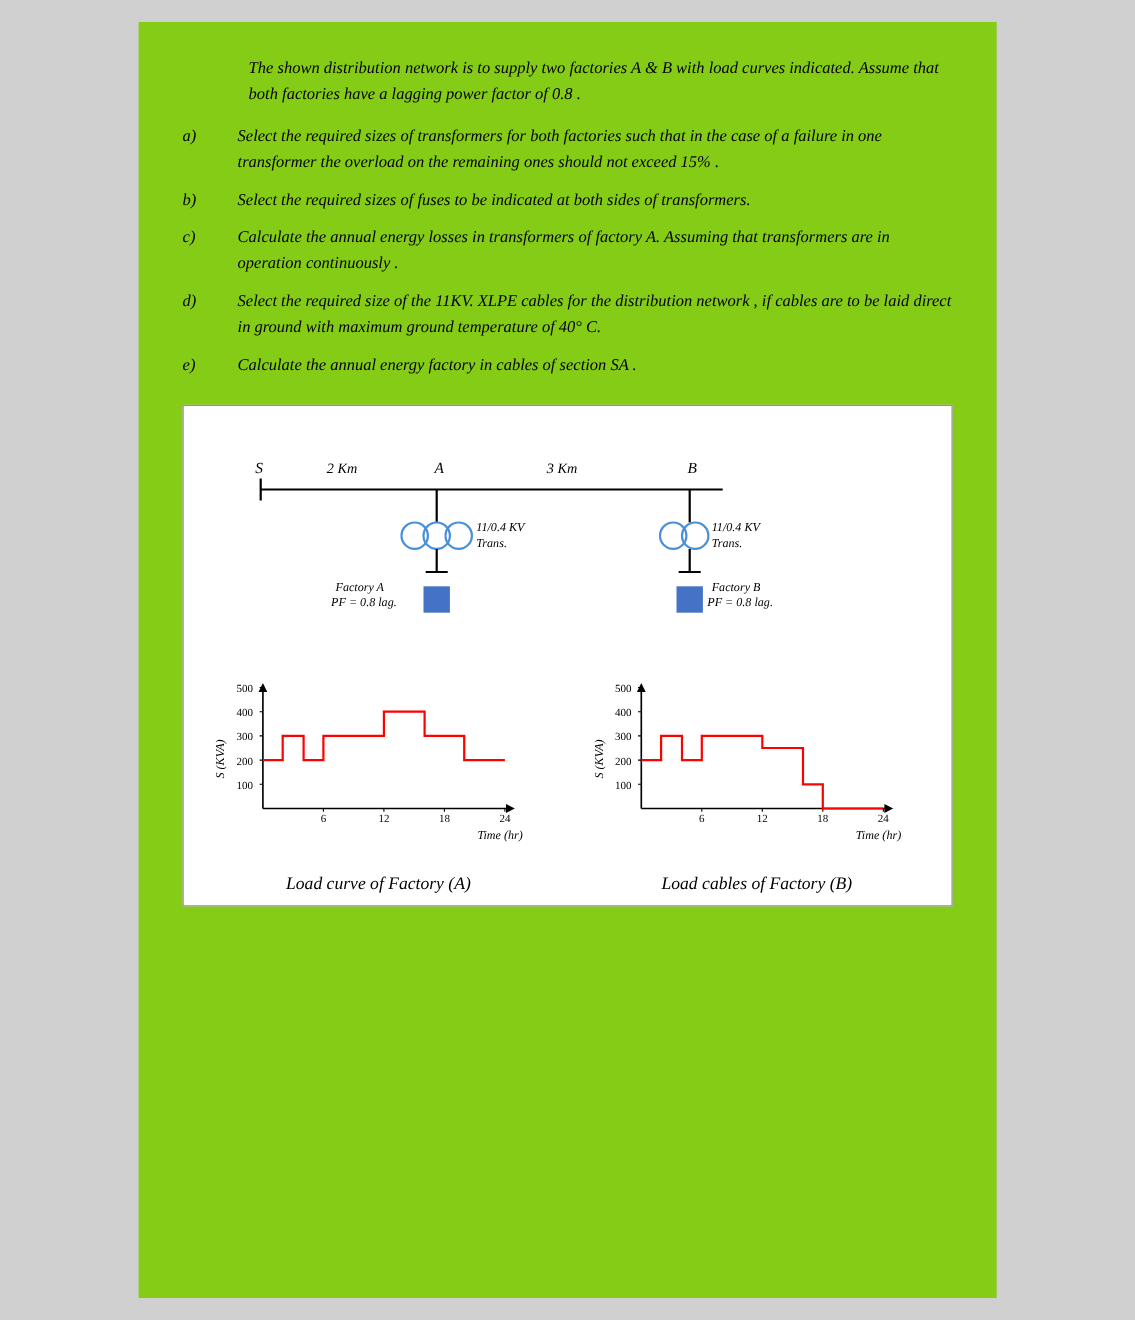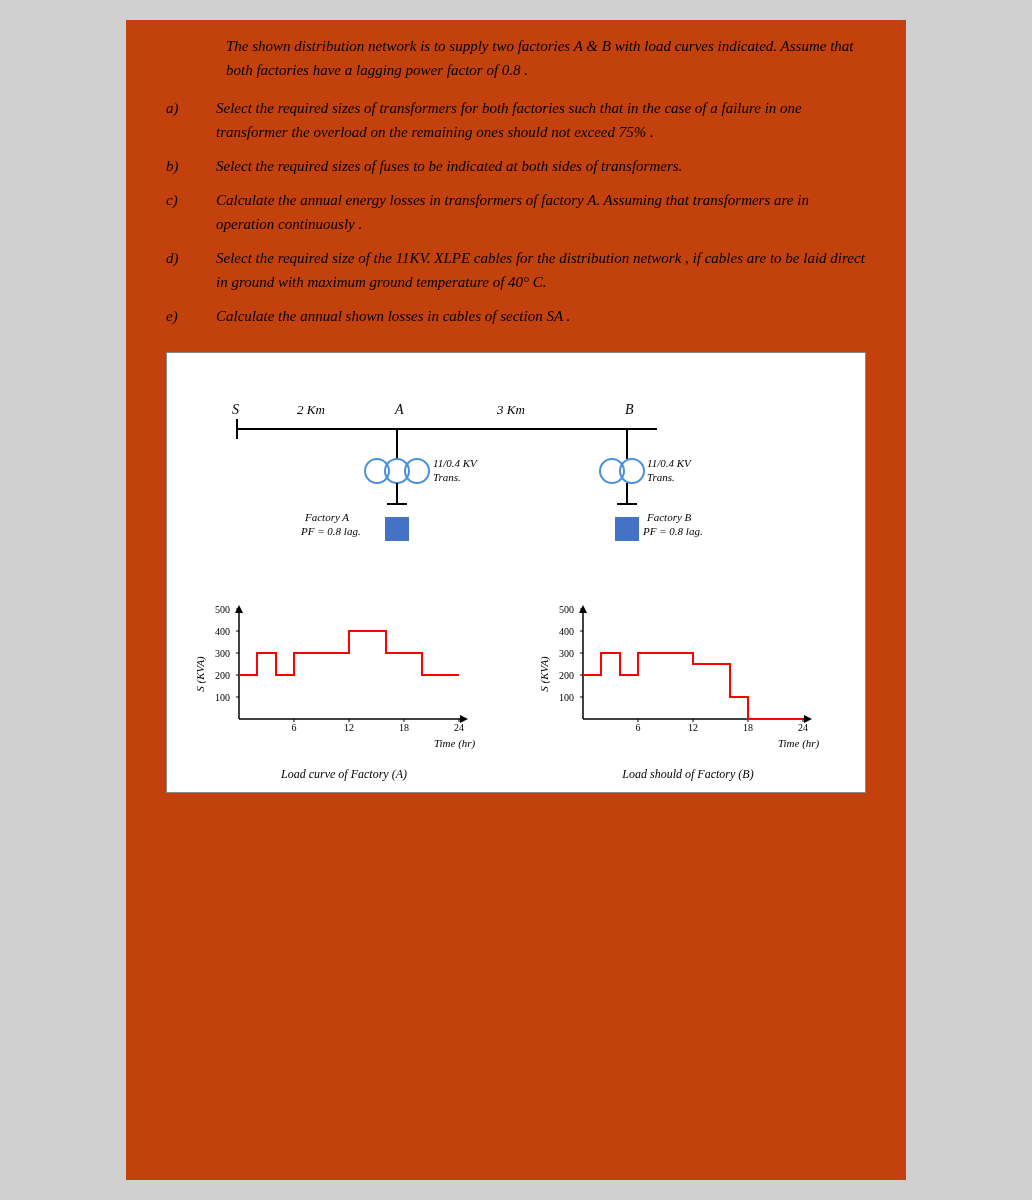--- a/index.html
+++ b/index.html
@@ -5,25 +5,25 @@
     * { margin: 0; padding: 0; box-sizing: border-box; }
     body {
       background: #d0d0d0;
       display: flex;
       justify-content: center;
       align-items: flex-start;
       min-height: 1200px;
       font-family: 'Times New Roman', Times, serif;
     }
     .page {
-      background: #c2410c;
+      background: #84cc16;
       width: 780px;
       min-height: 1160px;
       margin: 20px auto;
-      padding: 14px 40px 30px 40px;
+      padding: 30px 40px 30px 40px;
     }
     .intro-text {
       font-size: 15px;
       font-style: italic;
       line-height: 1.6;
       margin-bottom: 14px;
       padding-left: 60px;
     }
     .question-list {
       list-style: none;
@@ -56,52 +56,52 @@
       gap: 10px;
       margin-top: 10px;
     }
     .chart-container {
       flex: 1;
       display: flex;
       flex-direction: column;
       align-items: center;
     }
     .chart-title {
-      font-size: 12px;
-      font-style: italic;
-      margin-top: 8px;
+      font-size: 16px;
+      font-style: italic;
+      margin-top: 20px;
       font-family: Liberation Serif, serif;
     }
   </style>
 </head>
 <body>
 
 <div class="page">
   <p class="intro-text">The shown distribution network is to supply two factories A &amp; B with load curves indicated. Assume that both factories have a lagging power factor of 0.8 .</p>
 
   <ul class="question-list">
   <li class="question-item">
         <span class="q-label">a)</span>
-        <span class="q-text">Select the required sizes of transformers for both factories such that in the case of a failure in one transformer the overload on the remaining ones should not exceed 75% .</span>
+        <span class="q-text">Select the required sizes of transformers for both factories such that in the case of a failure in one transformer the overload on the remaining ones should not exceed 15% .</span>
       </li>
       <li class="question-item">
         <span class="q-label">b)</span>
         <span class="q-text">Select the required sizes of fuses to be indicated at both sides of transformers.</span>
       </li>
       <li class="question-item">
         <span class="q-label">c)</span>
         <span class="q-text">Calculate the annual energy losses in transformers of factory A. Assuming that transformers are in operation continuously .</span>
       </li>
       <li class="question-item">
         <span class="q-label">d)</span>
         <span class="q-text">Select the required size of the 11KV. XLPE cables for the distribution network , if cables are to be laid direct in ground with maximum ground temperature of 40° C.</span>
       </li>
       <li class="question-item">
         <span class="q-label">e)</span>
-        <span class="q-text">Calculate the annual shown losses in cables of section SA .</span>
+        <span class="q-text">Calculate the annual energy factory in cables of section SA .</span>
       </li>
     </ul>
 
   <div class="diagram-area">
 
     <svg width="680" height="220" viewBox="0 0 680 220" style="display:block;margin:0 auto;">
 
       <line x1="60" y1="60" x2="480" y2="60" stroke="black" stroke-width="2"></line>
 
       <line x1="60" y1="50" x2="60" y2="70" stroke="black" stroke-width="2"></line>
@@ -251,17 +251,17 @@
             100,54
             155,54
             155,65
             192,65
             192,98
             210,98
             210,120
             265,120
           " fill="none" stroke="red" stroke-width="2"></polyline>
         </svg>
-        <div class="chart-title">Load should of Factory (B)</div>
+        <div class="chart-title">Load cables of Factory (B)</div>
       </div>
     </div>
   </div>
 </div>
 
 </body></html>

